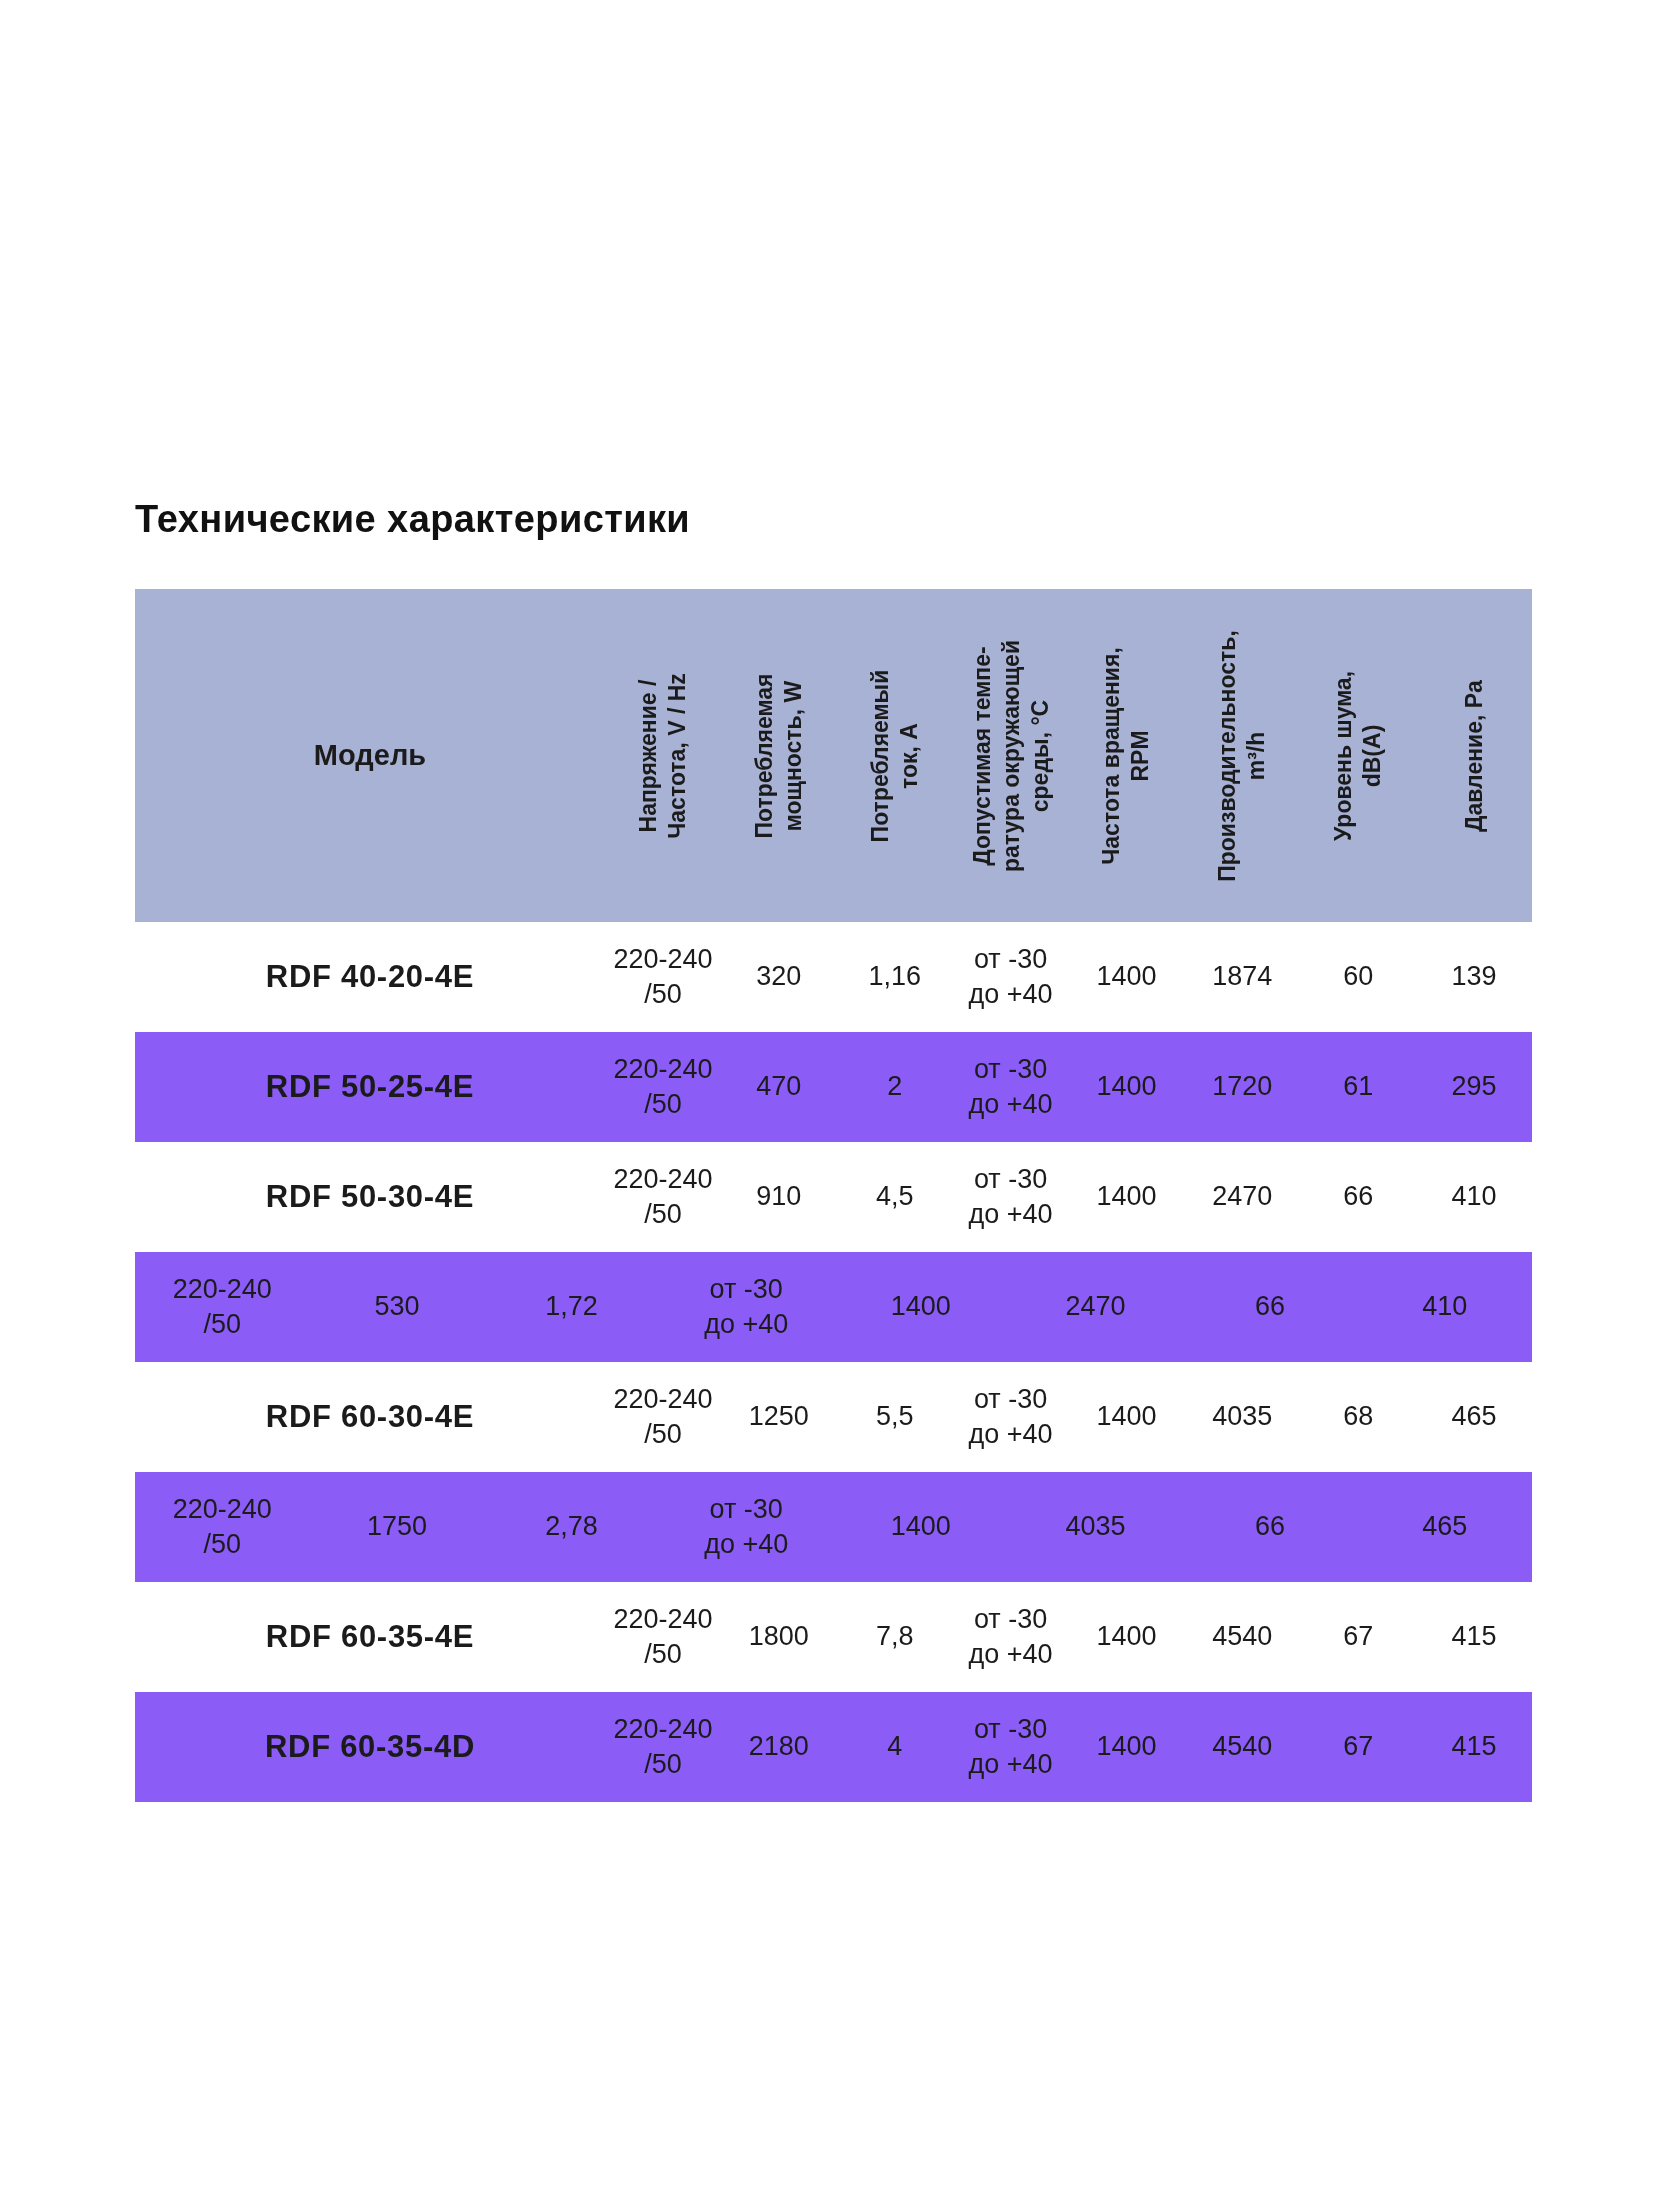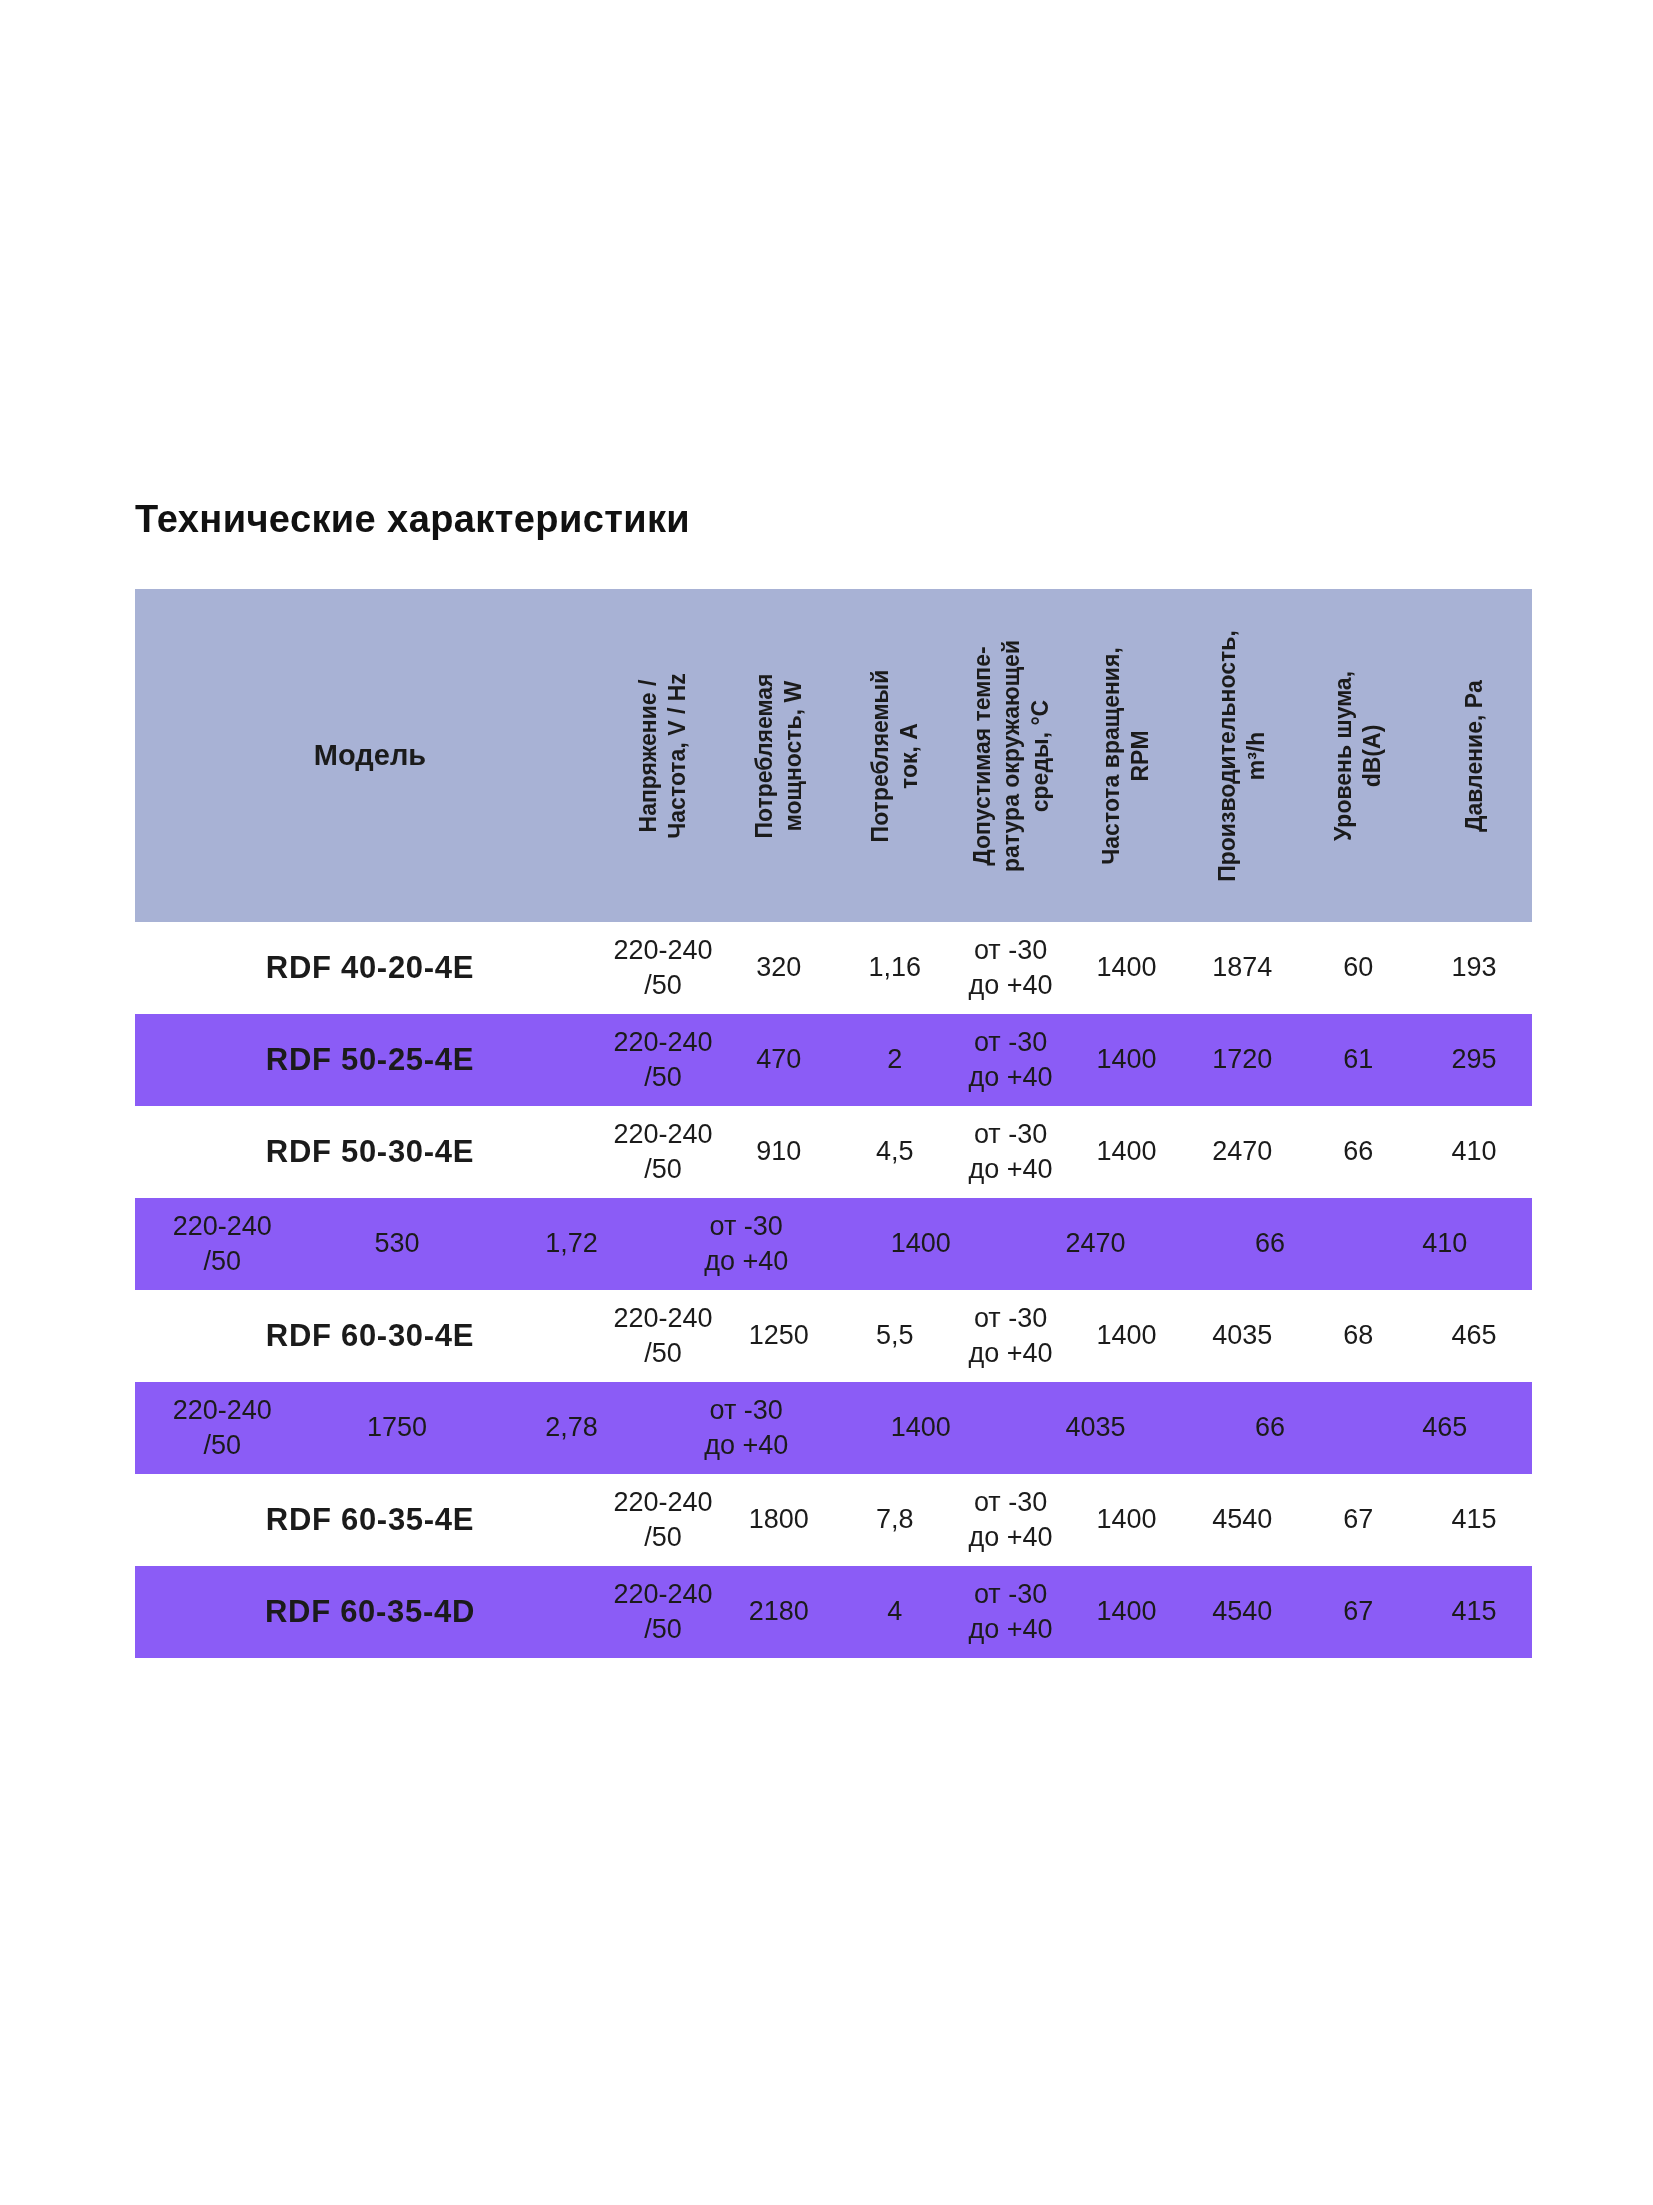--- a/index.html
+++ b/index.html
@@ -46,21 +46,21 @@
     width:328px;
     transform:translate(-50%,-50%) rotate(-90deg);
     text-align:center;
     font-size:23px;
     font-weight:bold;
     line-height:1.25;
     white-space:pre-line;
   }
   .row{
     display:flex;
-    height:92px;
+    height:110px;
     background:#ffffff;
   }
   .row.alt{background:#8b5cf6;}
   .cell-model{
     width:470px;
     display:flex;align-items:center;justify-content:center;
     font-size:31px;
     font-weight:bold;
     letter-spacing:0.7px;
   }
@@ -122,21 +122,21 @@
       <div class="cell-model">RDF 40-20-4E</div>
       <div class="dcell">220-240
 /50</div>
       <div class="dcell">320</div>
       <div class="dcell">1,16</div>
       <div class="dcell">от -30
 до +40</div>
       <div class="dcell">1400</div>
       <div class="dcell">1874</div>
       <div class="dcell">60</div>
-      <div class="dcell">193</div>
+      <div class="dcell">139</div>
     </div>
 
     <div class="row alt">
       <div class="cell-model">RDF 50-25-4E</div>
       <div class="dcell">220-240
 /50</div>
       <div class="dcell">470</div>
       <div class="dcell">2</div>
       <div class="dcell">от -30
 до +40</div>

